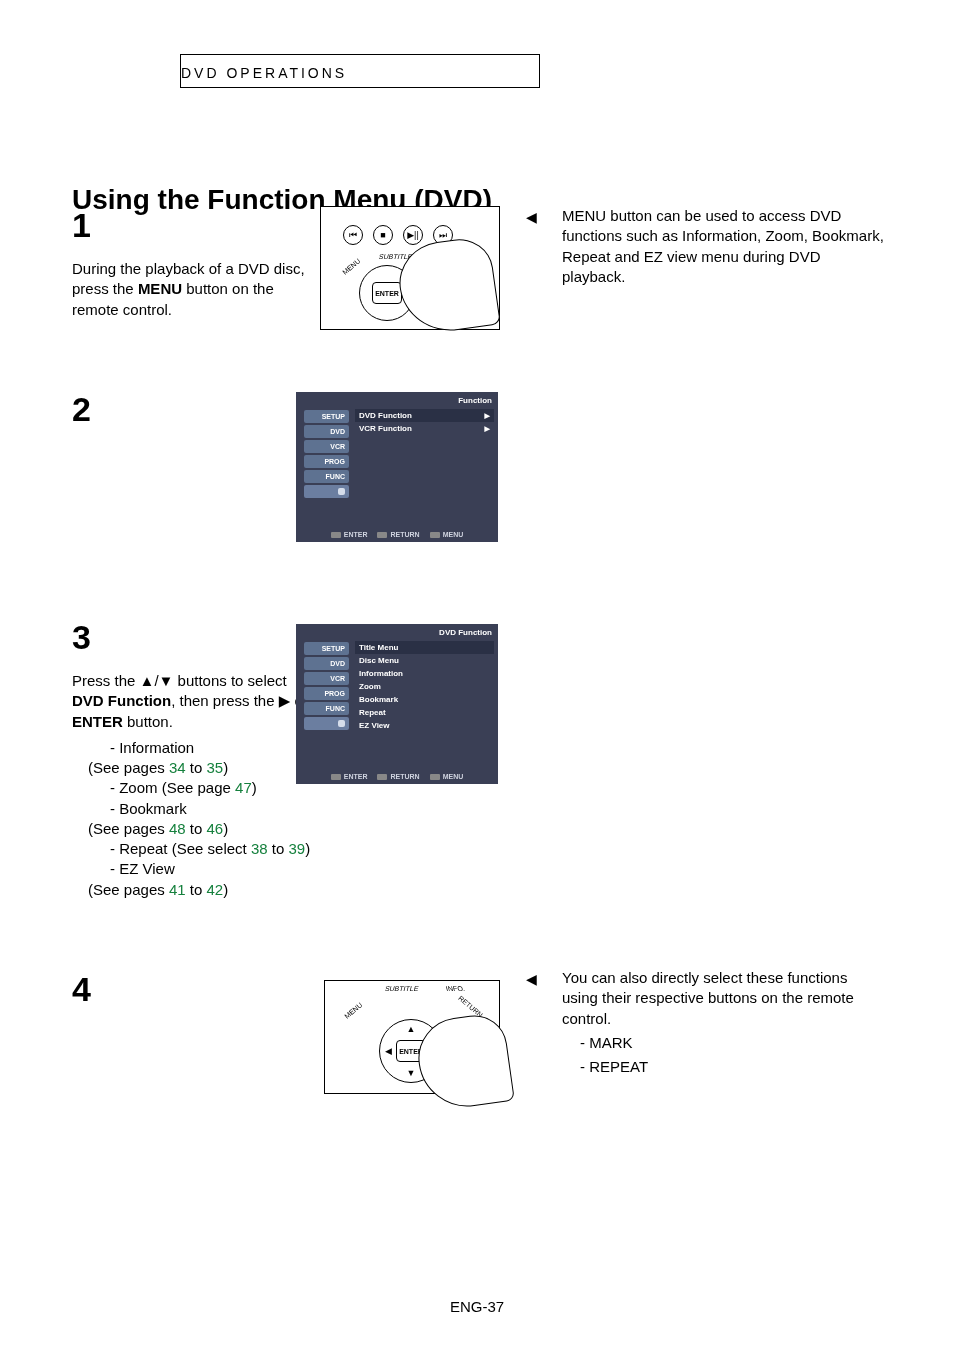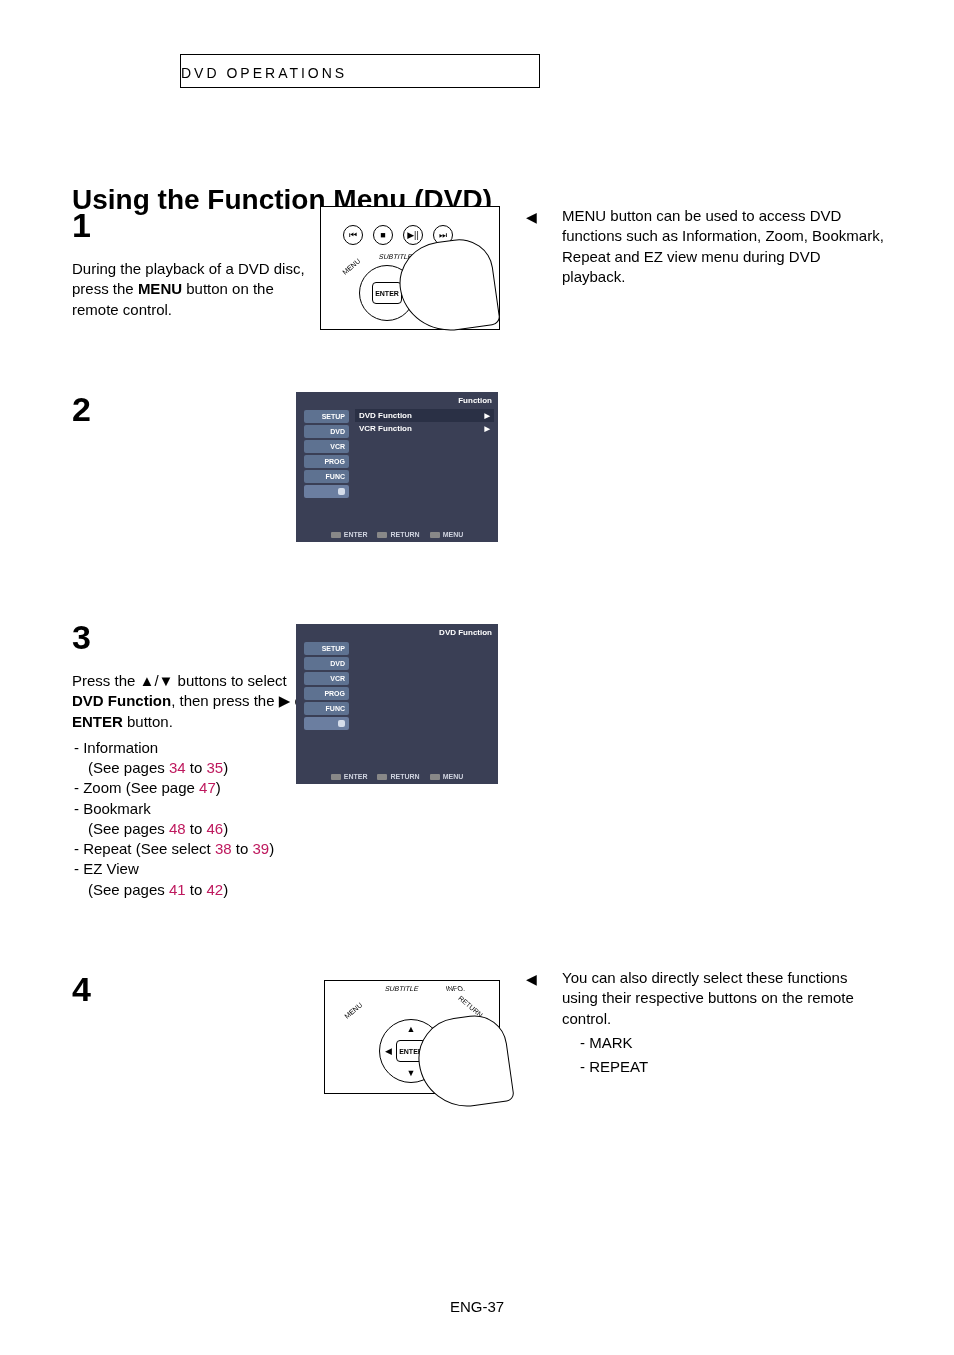--- a/index.html
+++ b/index.html
@@ -39,23 +39,23 @@
     font-size: 34px;
     font-weight: bold;
     font-family: Arial, sans-serif;
   }
   .step-text {
     font-size: 15px;
     line-height: 1.35;
     margin-top: 14px;
   }
   .bold { font-weight: bold; }
-  .gray { color: #be185d; }
+  .gray { color: #15803d; }
   .bullet-list { margin-top: 6px; }
-  .bullet-item { font-size: 15px; line-height: 1.35; padding-left: 2px; }
+  .bullet-item { font-size: 15px; line-height: 1.35; padding-left: 2px; margin-left: 36px; }
   .sub-item { margin-left: 16px; font-size: 15px; line-height: 1.35; }
 
   
   #s1 { top: 206px; width: 250px; }
   #s2 { top: 390px; width: 250px; }
   #s3 { top: 618px; width: 250px; }
   #s4 { top: 970px; width: 260px; }
 
   
   .note-block {
@@ -347,20 +347,43 @@
       <div class="side-btn">
           <span>PROG</span>
         </div>
       <div class="side-btn">
           <span>FUNC</span>
         </div>
       <div class="side-btn" style="background:#6b7ea0;">
           <span class="btn-icon"></span>
         </div>
     </div>
+    <div class="osd-main">
+      <div class="osd-row hi">
+          <span>Title Menu</span>
+        </div>
+      <div class="osd-row">
+          <span>Disc Menu</span>
+        </div>
+      <div class="osd-row">
+          <span>Information</span>
+        </div>
+      <div class="osd-row">
+          <span>Zoom</span>
+        </div>
+      <div class="osd-row">
+          <span>Bookmark</span>
+        </div>
+      <div class="osd-row">
+          <span>Repeat</span>
+        </div>
+      <div class="osd-row">
+          <span>EZ View</span>
+        </div>
+    </div>
   </div>
   <div class="osd-footer">
     <span>ENTER</span>
     <span>RETURN</span>
     <span>MENU</span>
   </div>
 </div>
 
 <div class="col-left" id="s4">
   <div class="step-num">4</div>

